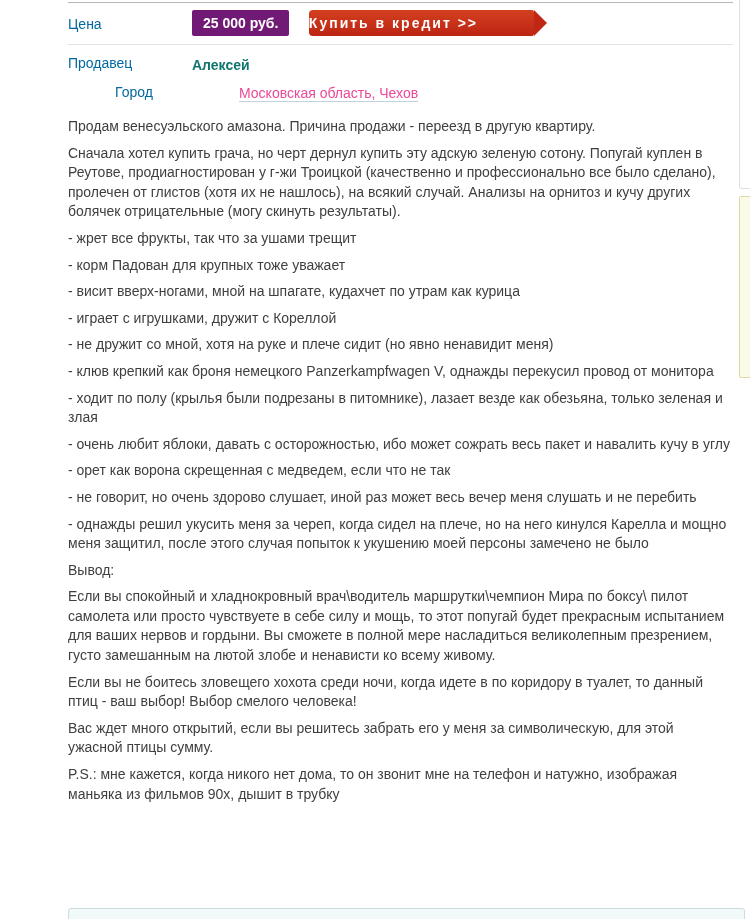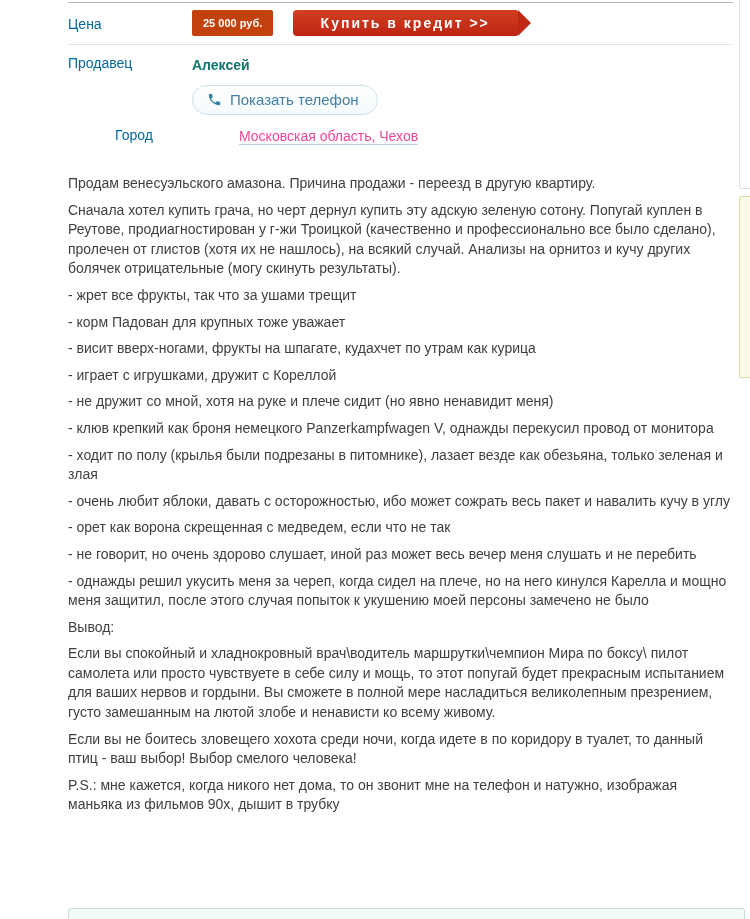--- a/index.html
+++ b/index.html
@@ -32,35 +32,34 @@
   
   .price-row {
     border-top: 1px solid #b6b6b6;
     border-bottom: 1px solid #e4e4e4;
     padding: 7px 0 8px;
     align-items: center;
   }
   .price-row .label { padding-top: 2px; }
   .price-badge {
     display: inline-block;
-    background: #c2410c;
+    background: #701a75;
     color: #ffffff;
     font-weight: bold;
-    font-size: 11px;
+    font-size: 14px;
     line-height: 16px;
     padding: 5px 11px;
     border-radius: 2px;
     vertical-align: middle;
   }
   .credit-btn {
     display: inline-block;
     position: relative;
     margin-left: 15px;
     width: 225px;
-    text-align: center;
     background: linear-gradient(#d2401f, #bd2413);
     color: #ffffff;
     font-weight: bold;
     font-size: 14px;
     line-height: 14px;
     letter-spacing: 2px;
     padding: 6px 0;
     border-radius: 4px 2px 2px 4px;
     vertical-align: middle;
     cursor: pointer;
@@ -103,21 +102,21 @@
   .city-row { padding-top: 11px; margin-left: 47px; }
   .city-link {
     font-size: 14px;
     color: #ec4899;
     text-decoration: none;
     border-bottom: 1px solid rgba(77, 126, 161, 0.35);
     cursor: pointer;
   }
   
   .description {
-    margin-top: 29px;
+    margin-top: 15px;
     font-size: 14px;
     line-height: 1.4;
     color: #3f3f3f;
     padding-right: 2px;
   }
   .description p { margin: 0 0 7px 0; }
   
   .side-box { position: absolute; }
   .side-box-top {
     top: -1px;
@@ -163,55 +162,48 @@
       <div class="value">
         <span class="price-badge">25 000 руб.</span>
         <a class="credit-btn">Купить в кредит &gt;&gt;</a>
       </div>
     </div>
 
     <div class="row seller-row">
       <div class="label">Продавец</div>
       <div class="value">
         <div class="seller-name">Алексей</div>
-        <button class="phone-btn">
-          <span class="icon">
-            <svg width="15" height="15" viewBox="0 0 24 24" fill="#2e7f9e">
-              <path d="M6.62 10.79c1.44 2.83 3.76 5.14 6.59 6.59l2.2-2.21c.27-.27.67-.36 1.02-.24 1.12.37 2.33.57 3.57.57.55 0 1 .45 1 1V20c0 .55-.45 1-1 1-9.39 0-17-7.61-17-17 0-.55.45-1 1-1h3.5c.55 0 1 .45 1 1 0 1.25.2 2.45.57 3.57.11.35.03.74-.25 1.02l-2.2 2.2z"></path>
-            </svg>
-          </span>
-          <span>Показать телефон</span>
-        </button>
       </div>
     </div>
 
     <div class="row city-row">
       <div class="label">Город</div>
       <div class="value">
         <a class="city-link">Московская область, Чехов</a>
       </div>
     </div>
 
     <div class="description">
         <p>Продам венесуэльского амазона. Причина продажи - переезд в другую квартиру.</p>
         <p>Сначала хотел купить грача, но черт дернул купить эту адскую зеленую сотону. Попугай куплен в Реутове, продиагностирован у г-жи Троицкой (качественно и профессионально все было сделано), пролечен от глистов (хотя их не нашлось), на всякий случай. Анализы на орнитоз и кучу других болячек отрицательные (могу скинуть результаты).</p>
         <p>- жрет все фрукты, так что за ушами трещит</p>
         <p>- корм Падован для крупных тоже уважает</p>
-        <p>- висит вверх-ногами, фрукты на шпагате, кудахчет по утрам как курица</p>
+        <p>- висит вверх-ногами, мной на шпагате, кудахчет по утрам как курица</p>
         <p>- играет с игрушками, дружит с Кореллой</p>
         <p>- не дружит со мной, хотя на руке и плече сидит (но явно ненавидит меня)</p>
         <p>- клюв крепкий как броня немецкого Panzerkampfwagen V, однажды перекусил провод от монитора</p>
         <p>- ходит по полу (крылья были подрезаны в питомнике), лазает везде как обезьяна, только зеленая и злая</p>
         <p>- очень любит яблоки, давать с осторожностью, ибо может сожрать весь пакет и навалить кучу в углу</p>
         <p>- орет как ворона скрещенная с медведем, если что не так</p>
         <p>- не говорит, но очень здорово слушает, иной раз может весь вечер меня слушать и не перебить</p>
         <p>- однажды решил укусить меня за череп, когда сидел на плече, но на него кинулся Карелла и мощно меня защитил, после этого случая попыток к укушению моей персоны замечено не было</p>
         <p>Вывод:</p>
         <p>Если вы спокойный и хладнокровный врач\водитель маршрутки\чемпион Мира по боксу\ пилот самолета или просто чувствуете в себе силу и мощь, то этот попугай будет прекрасным испытанием для ваших нервов и гордыни. Вы сможете в полной мере насладиться великолепным презрением, густо замешанным на лютой злобе и ненависти ко всему живому.</p>
         <p>Если вы не боитесь зловещего хохота среди ночи, когда идете в по коридору в туалет, то данный птиц - ваш выбор! Выбор смелого человека!</p>
+        <p>Вас ждет много открытий, если вы решитесь забрать его у меня за символическую, для этой ужасной птицы сумму.</p>
         <p>P.S.: мне кажется, когда никого нет дома, то он звонит мне на телефон и натужно, изображая маньяка из фильмов 90х, дышит в трубку</p>
       </div>
 
   </div>
 
   <div class="bottom-box"></div>
 
 </div>
 
 </body></html>

